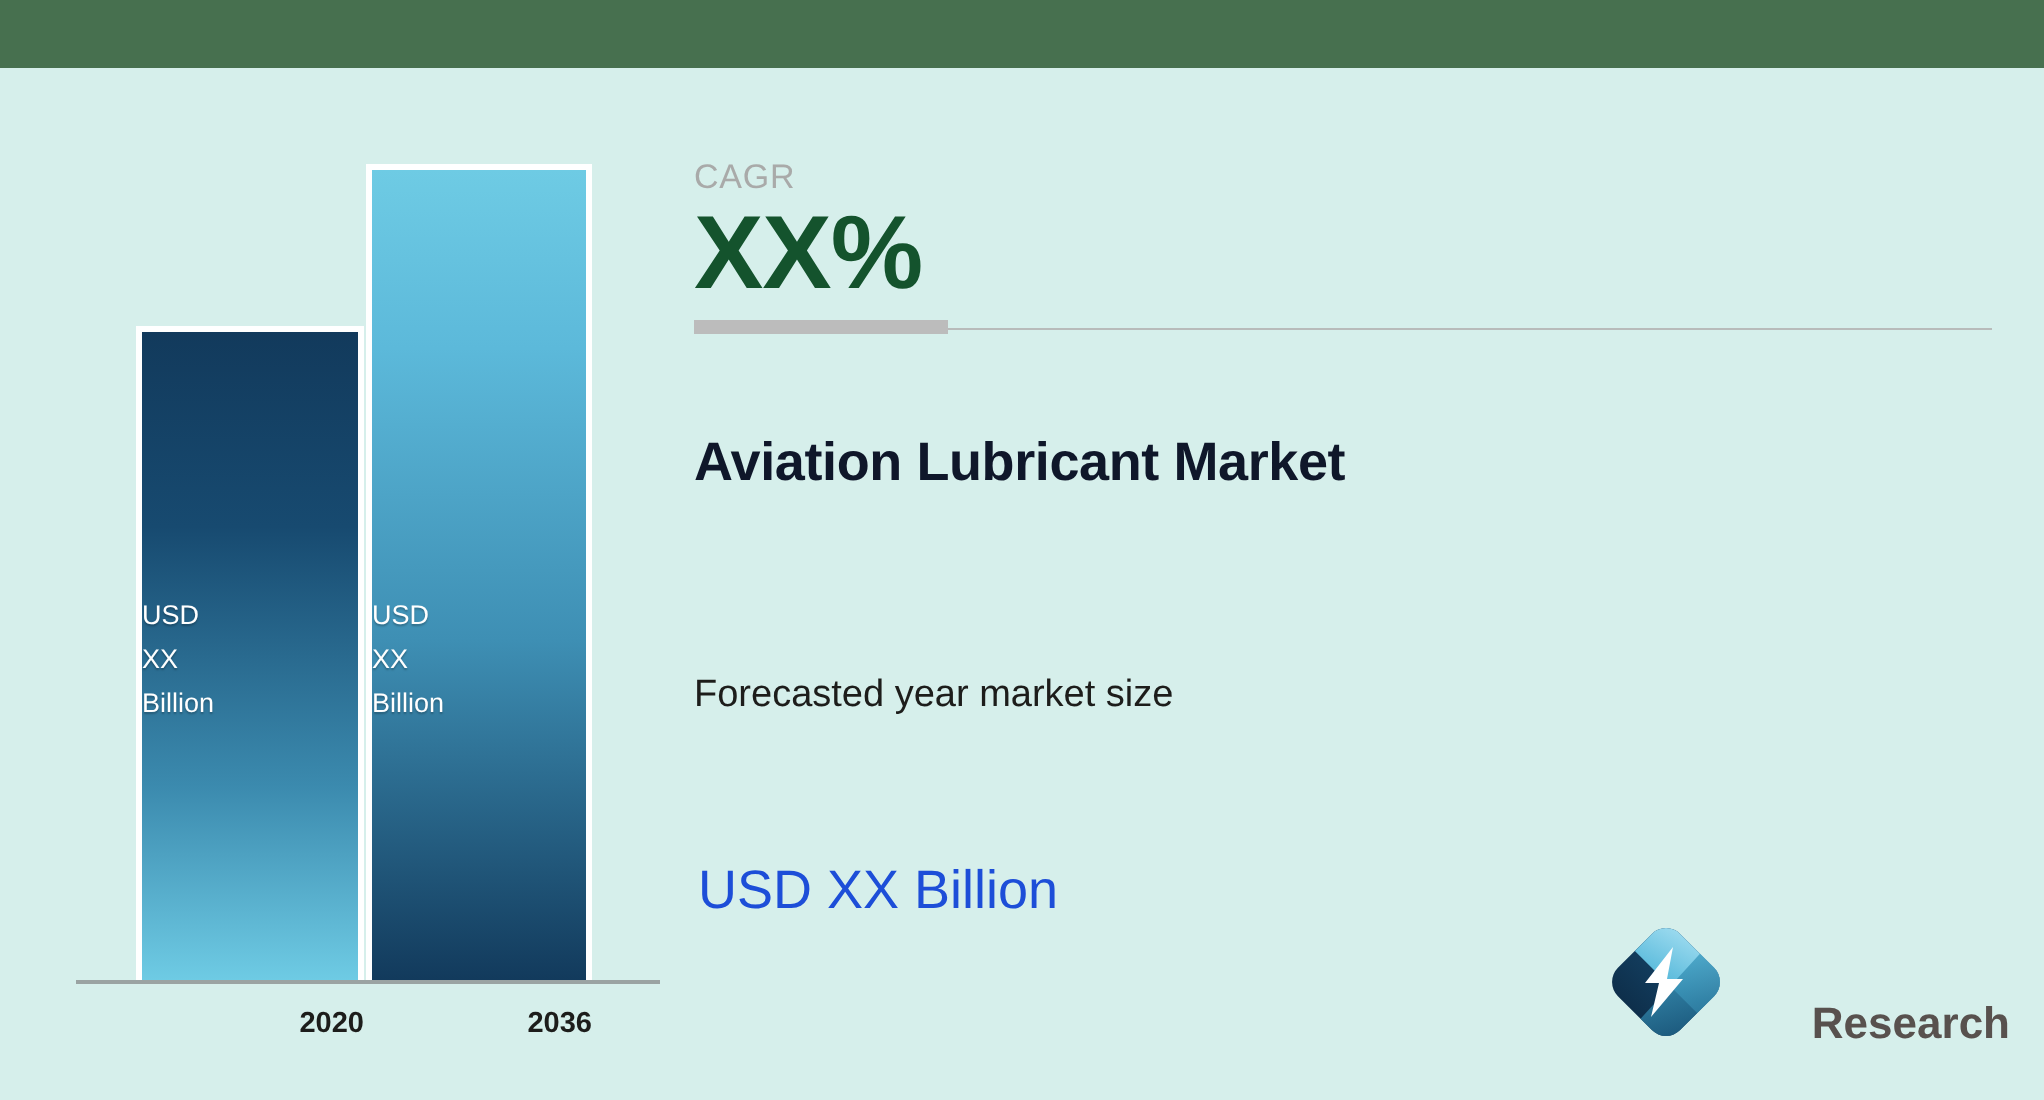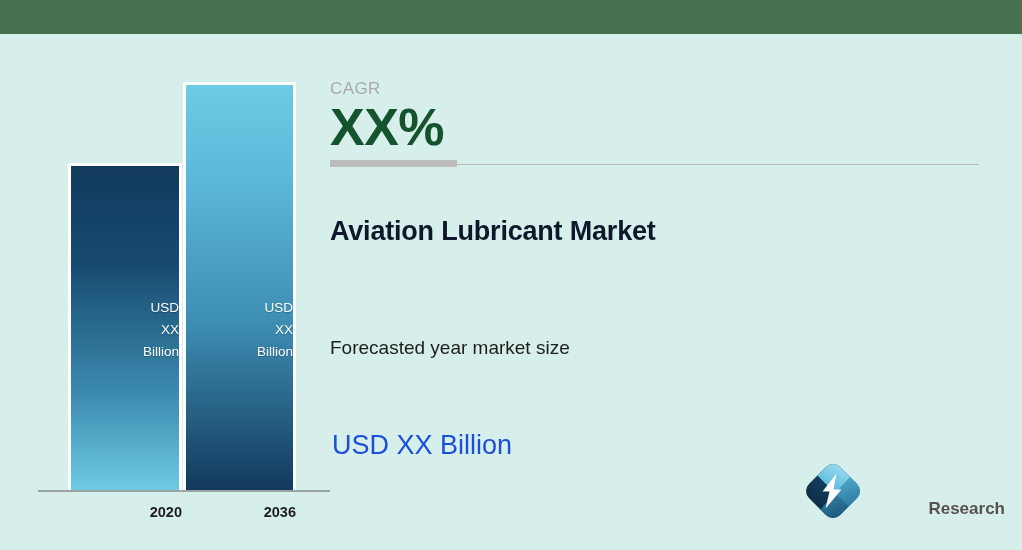--- a/index.html
+++ b/index.html
@@ -62,21 +62,21 @@
     width: 113px;
     height: 408px;
     background: linear-gradient(to bottom, #6ecbe4 0%, #5cb9da 22%, #3e8fb4 58%, #123a5c 100%);
   }
 
   .bar-label {
     position: absolute;
     left: 0;
     right: 0;
     top: 212px;
-    text-align: right;
+    text-align: left;
     color: #ffffff;
     font-size: 13.5px;
     line-height: 22px;
     font-family: "Liberation Sans", sans-serif;
     text-shadow: 0 1px 1px rgba(0,0,0,0.25);
   }
   .bar-2027 .bar-label { top: 212px; }
   .bar-2020 .bar-label { top: 131px; }
 
   .bar-label span { display: block; }
@@ -98,21 +98,21 @@
     color: #1d1d1b;
     text-align: right;
     font-family: "Liberation Sans", sans-serif;
   }
   .tick-2020 { left: 68px; width: 114px; }
   .tick-2027 { left: 183px; width: 113px; }
 
   
   .info-panel {
     position: absolute;
-    left: 330px;
+    left: 347px;
     top: 34px;
     width: 660px;
     height: 516px;
   }
 
   .cagr-label {
     position: absolute;
     left: 0;
     top: 45px;
     font-size: 17px;
@@ -206,21 +206,21 @@
     white-space: nowrap;
   }
   .logo-word .w-f { color: #5bc5e8; }
   .logo-word .w-rest { color: #58514e; }
   .logo-sub {
     position: absolute;
     left: 68px;
     top: 44px;
     width: 137px;
     text-align: right;
-    font-size: 17px;
+    font-size: 22px;
     font-weight: bold;
     color: #58514e;
     font-family: "Liberation Sans", sans-serif;
   }
 </style>
 </head>
 <body>
 
 <div id="page-root">
 

